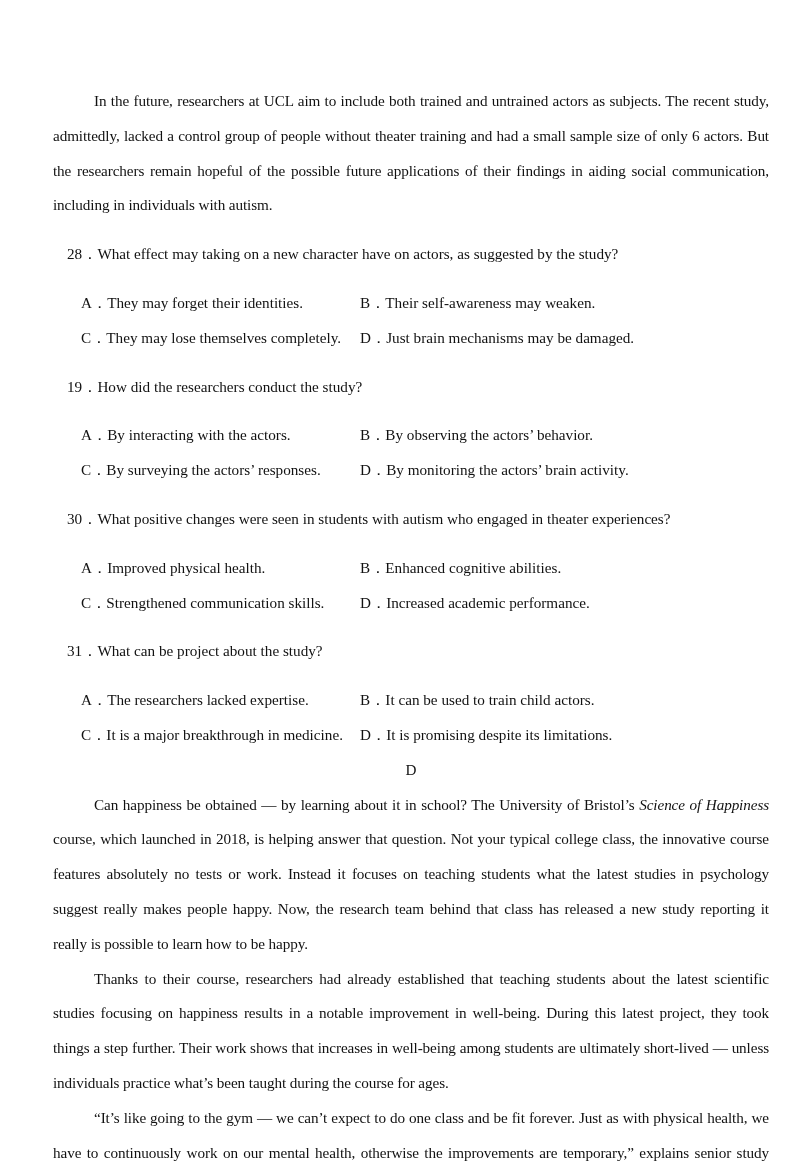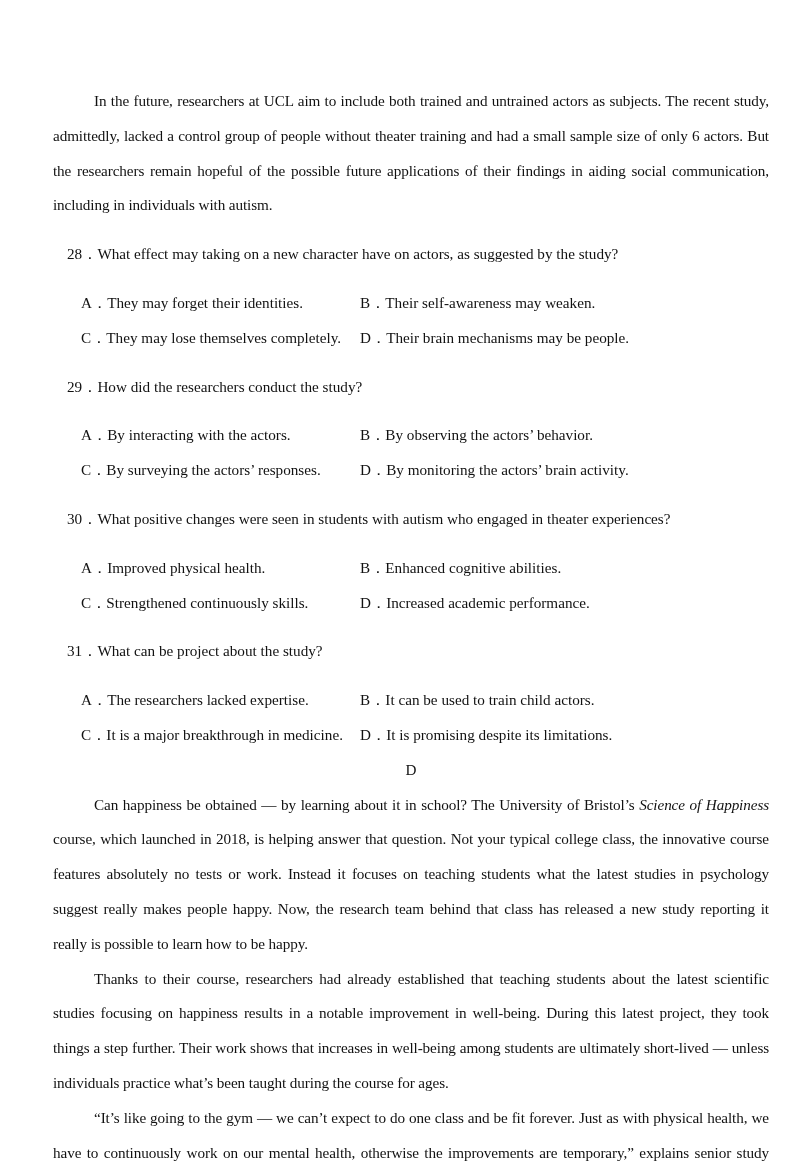--- a/index.html
+++ b/index.html
@@ -30,44 +30,44 @@
   <p class="para">In the future, researchers at UCL aim to include both trained and untrained actors as subjects. The recent study, admittedly, lacked a control group of people without theater training and had a small sample size of only 6 actors. But the researchers remain hopeful of the possible future applications of their findings in aiding social communication, including in individuals with autism.</p>
 
   <div>
     <p class="q"><span class="num">28．</span><span>What effect may taking on a new character have on actors, as suggested by the study?</span></p>
     <div class="opts">
       <span class="opt col1"><span class="letter">A．</span><span>They may forget their identities.</span></span>
       <span class="opt"><span class="letter">B．</span><span>Their self-awareness may weaken.</span></span>
     </div>
     <div class="opts">
       <span class="opt col1"><span class="letter">C．</span><span>They may lose themselves completely.</span></span>
-      <span class="opt"><span class="letter">D．</span><span>Their brain mechanisms may be people.</span></span>
+      <span class="opt"><span class="letter">D．</span><span>Just brain mechanisms may be damaged.</span></span>
     </div>
   </div>
 
   <div>
-    <p class="q"><span class="num">29．</span><span>How did the researchers conduct the study?</span></p>
+    <p class="q"><span class="num">19．</span><span>How did the researchers conduct the study?</span></p>
     <div class="opts">
       <span class="opt col1"><span class="letter">A．</span><span>By interacting with the actors.</span></span>
       <span class="opt"><span class="letter">B．</span><span>By observing the actors’ behavior.</span></span>
     </div>
     <div class="opts">
       <span class="opt col1"><span class="letter">C．</span><span>By surveying the actors’ responses.</span></span>
       <span class="opt"><span class="letter">D．</span><span>By monitoring the actors’ brain activity.</span></span>
     </div>
   </div>
 
   <div>
     <p class="q"><span class="num">30．</span><span>What positive changes were seen in students with autism who engaged in theater experiences?</span></p>
     <div class="opts">
       <span class="opt col1"><span class="letter">A．</span><span>Improved physical health.</span></span>
       <span class="opt"><span class="letter">B．</span><span>Enhanced cognitive abilities.</span></span>
     </div>
     <div class="opts">
-      <span class="opt col1"><span class="letter">C．</span><span>Strengthened continuously skills.</span></span>
+      <span class="opt col1"><span class="letter">C．</span><span>Strengthened communication skills.</span></span>
       <span class="opt"><span class="letter">D．</span><span>Increased academic performance.</span></span>
     </div>
   </div>
 
   <div>
     <p class="q"><span class="num">31．</span><span>What can be project about the study?</span></p>
     <div class="opts">
       <span class="opt col1"><span class="letter">A．</span><span>The researchers lacked expertise.</span></span>
       <span class="opt"><span class="letter">B．</span><span>It can be used to train child actors.</span></span>
     </div>

